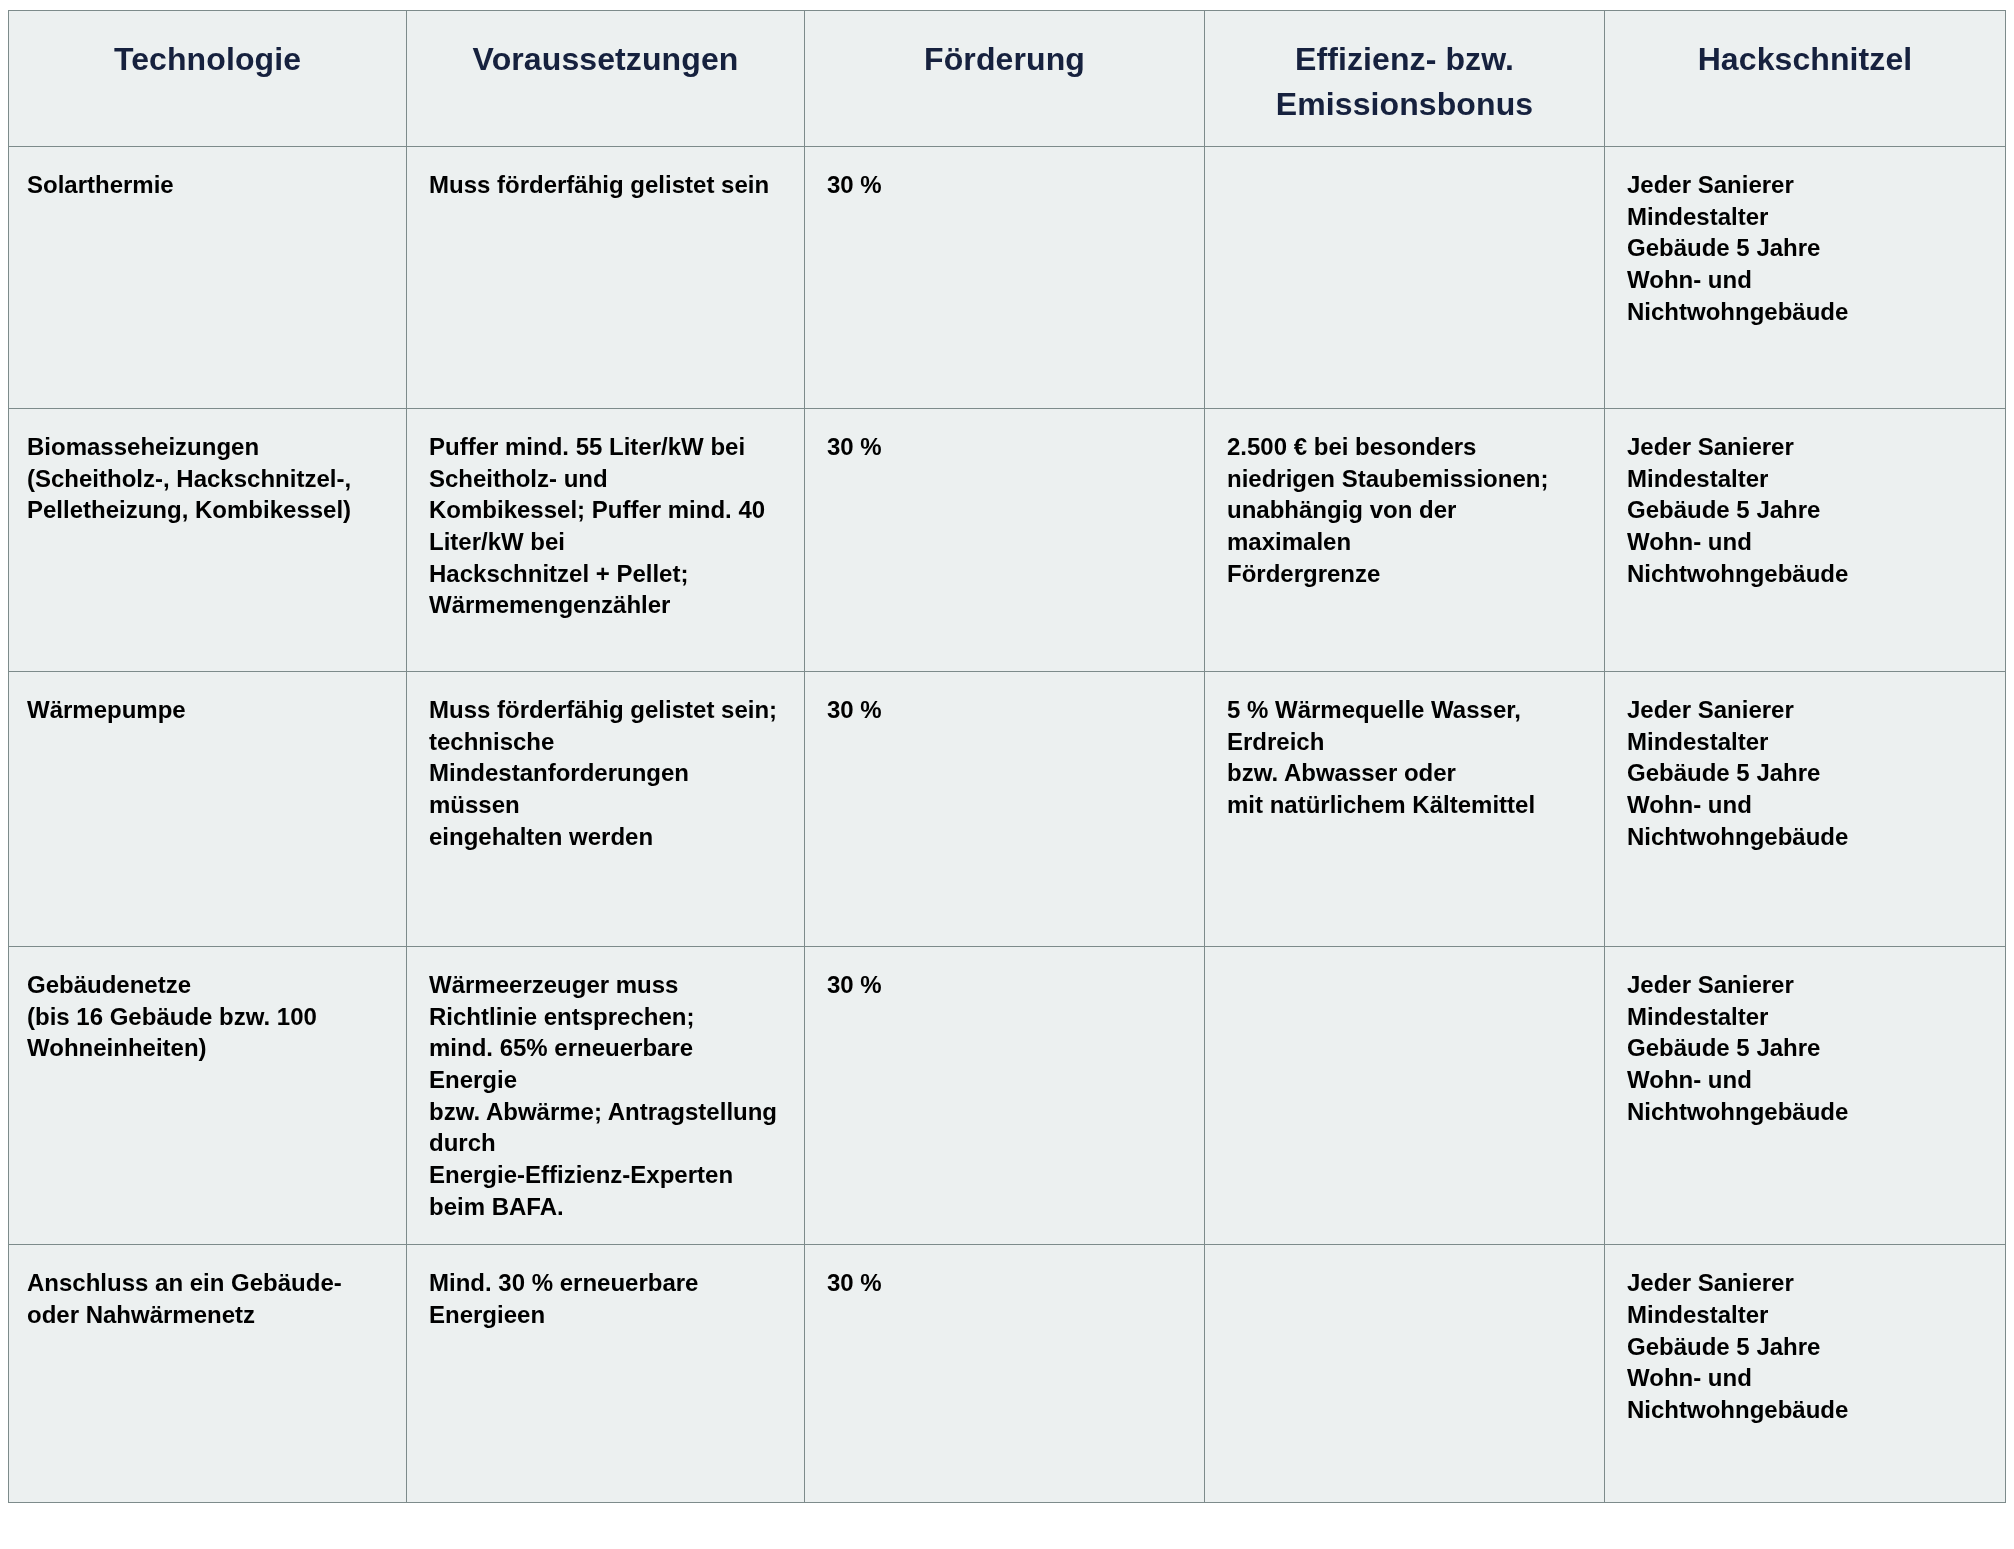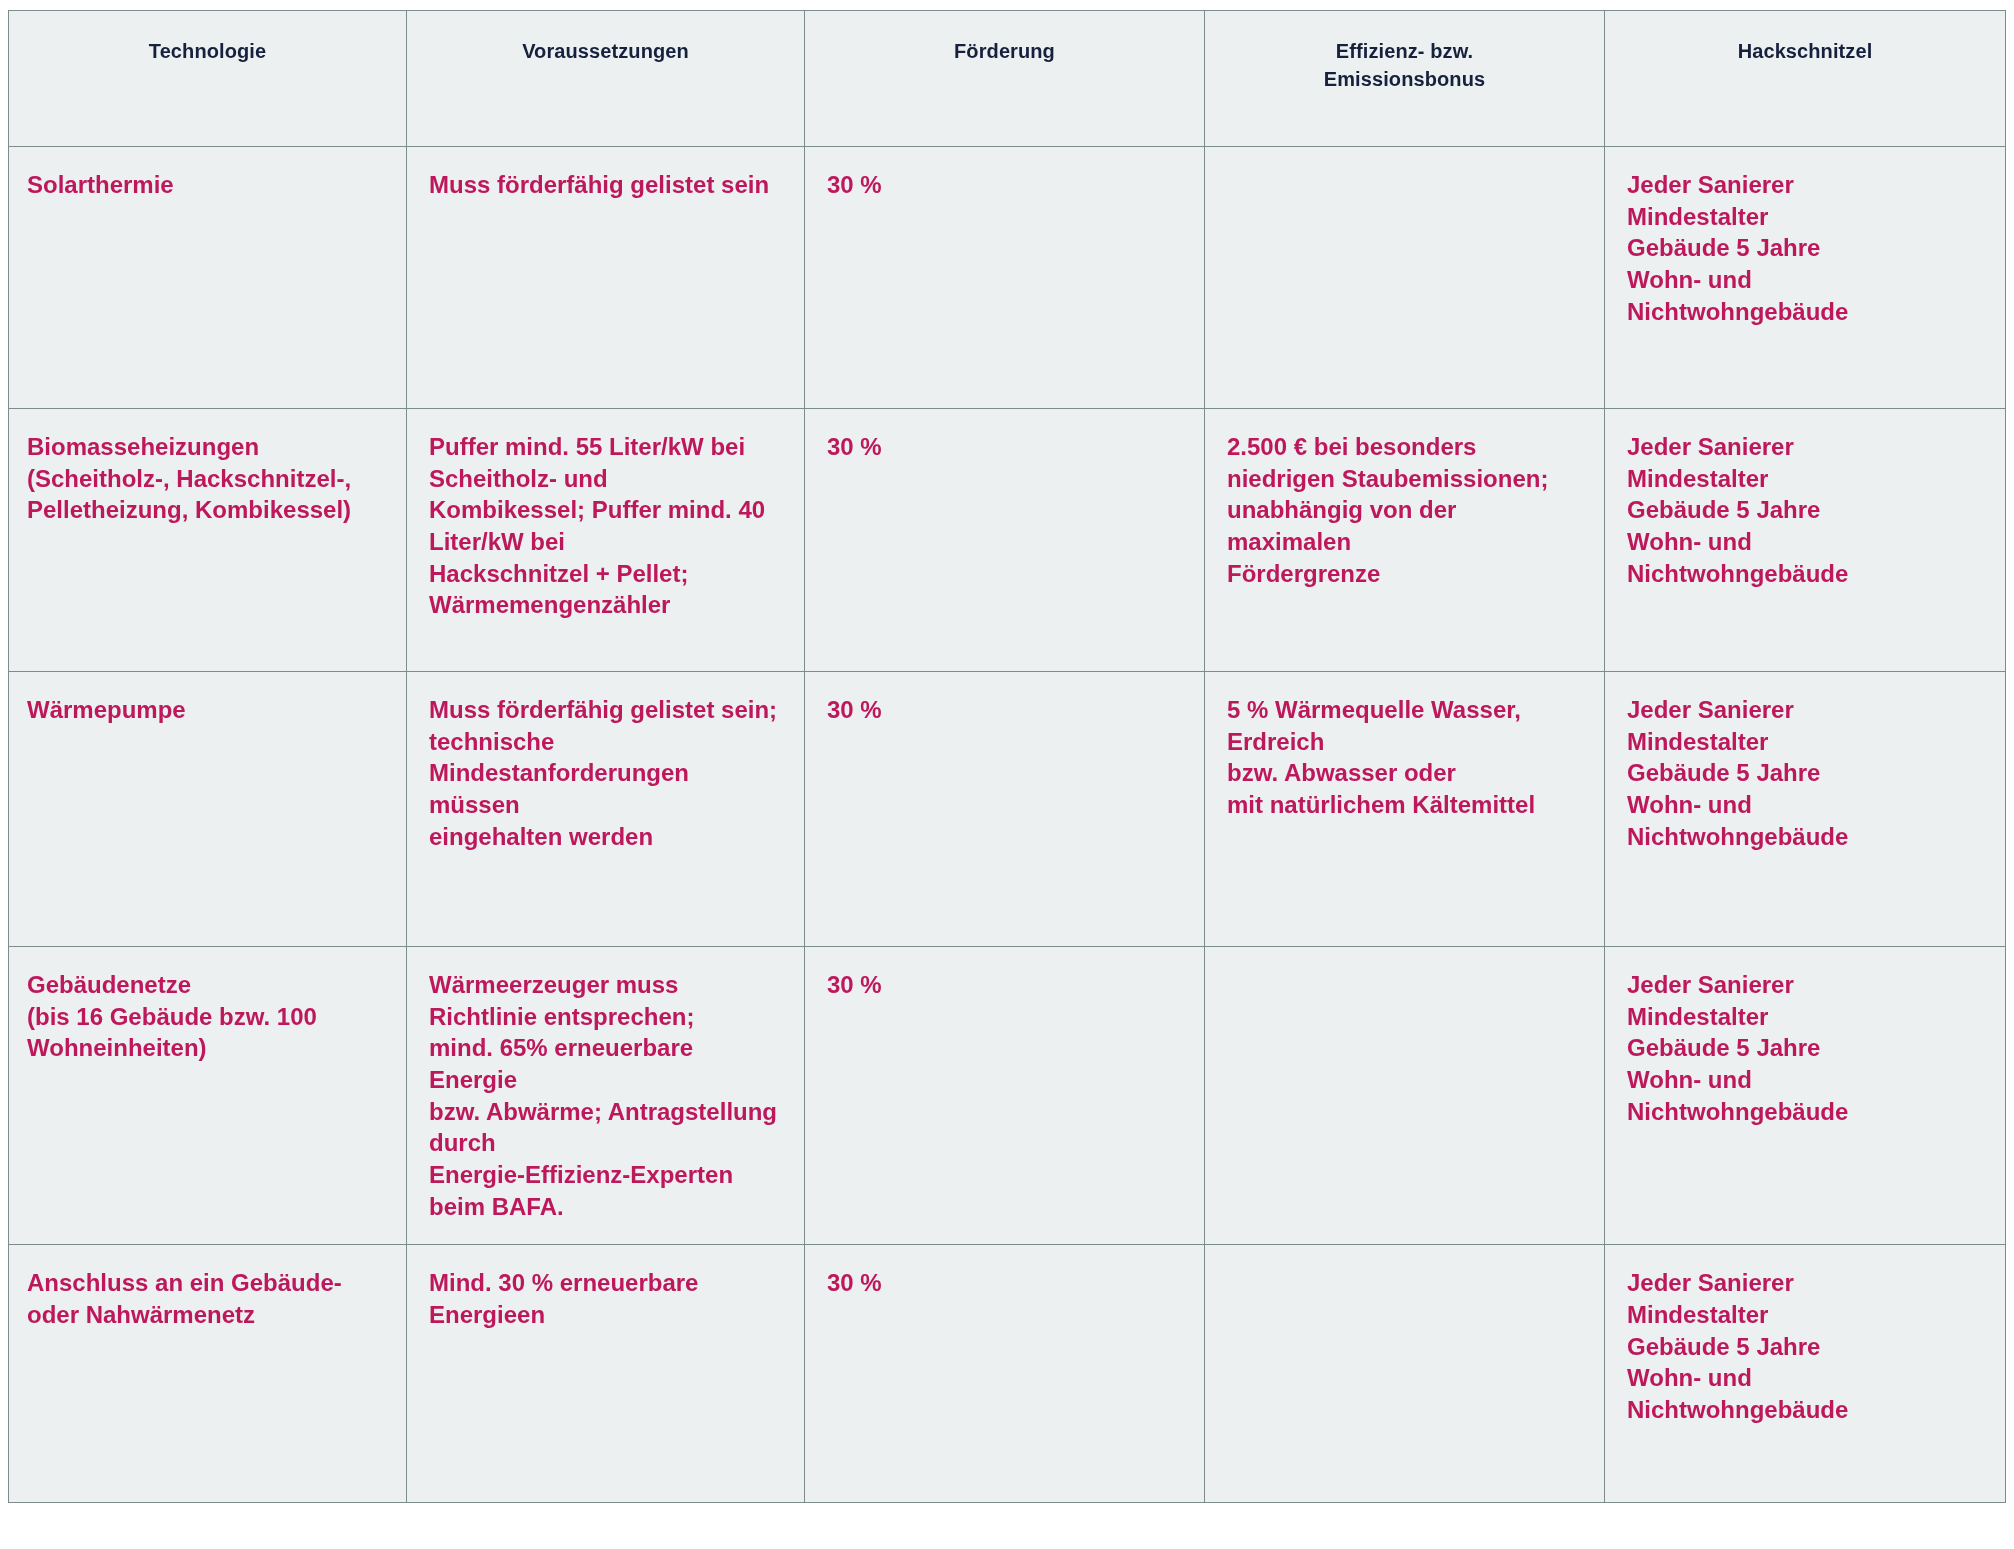--- a/index.html
+++ b/index.html
@@ -44,31 +44,31 @@
   col.c2 { width: 398px; }
   col.c3 { width: 400px; }
   col.c4 { width: 400px; }
   col.c5 { width: 401px; }
 
   thead th {
     height: 136px;
   }
   .th-inner {
     padding: 26px 22px 0 22px;
-    font-size: 20px;
+    font-size: 32px;
     font-weight: bold;
     color: #16213e;
     line-height: 1.42;
     letter-spacing: 0.1px;
   }
 
   .cell {
     padding: 22px 22px 22px 22px;
     font-size: 24px;
-    color: #be185d;
+    color: #000000;
     line-height: 1.32;
     white-space: pre-line;
   }
   .cell.tech {
     font-weight: bold;
     font-size: 24px;
     line-height: 1.32;
     padding-left: 18px;
   }
   .cell.plain {

